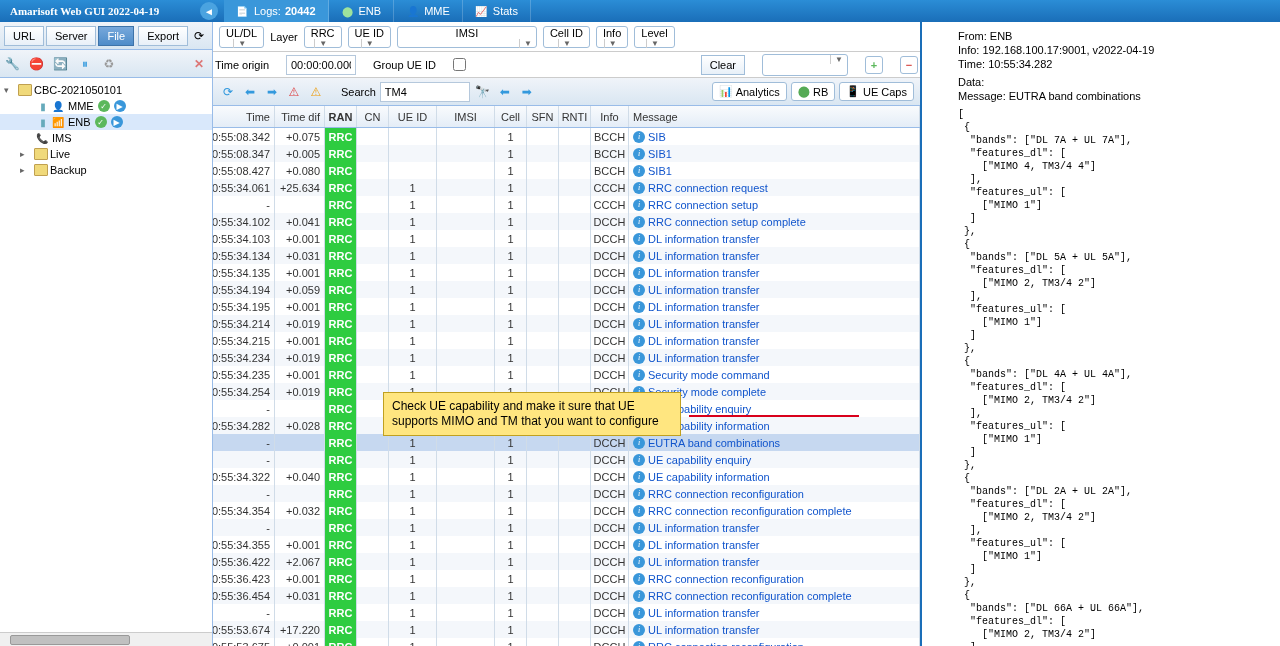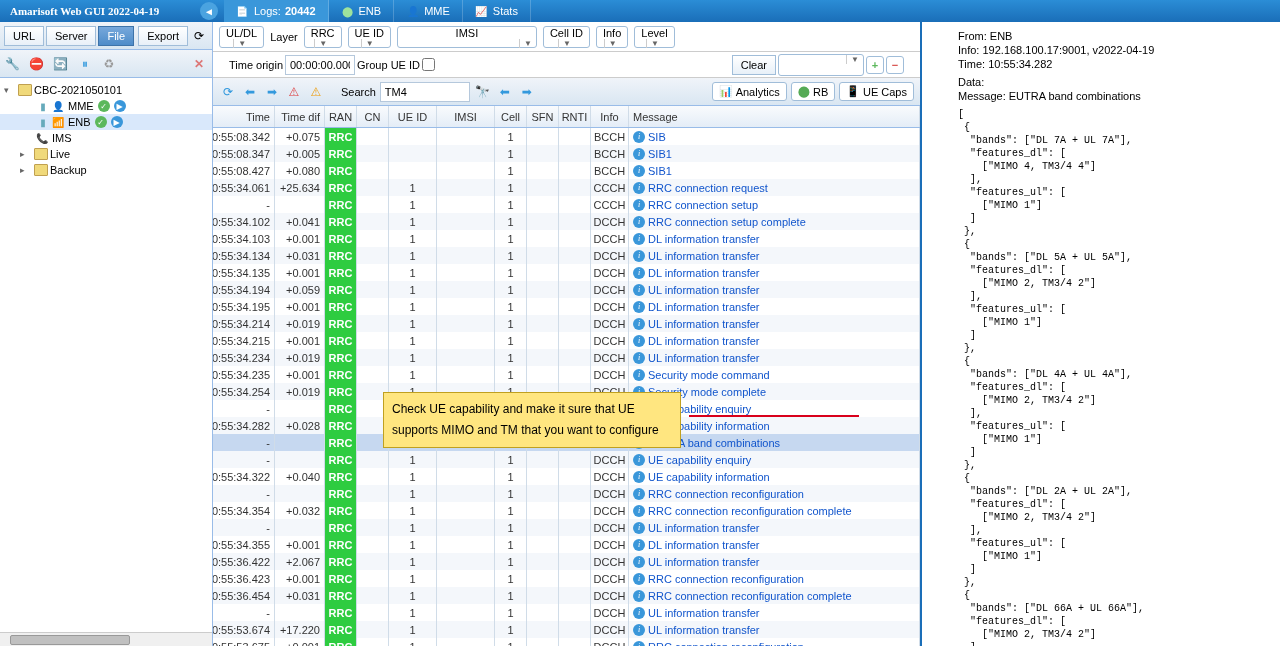--- a/index.html
+++ b/index.html
@@ -30,47 +30,47 @@
 .tree-node-icon { width: 14px; height: 12px; display: inline-flex; align-items: center; justify-content: center; font-size: 10px; }
 .badge-sm { display: inline-flex; width: 12px; height: 12px; border-radius: 50%; align-items: center; justify-content: center; font-size: 8px; color: #fff; margin-left: 2px; }
 .badge-green { background: #5cb85c; }
 .badge-blue { background: #3a97da; }
 .center-panel { flex: 1; display: flex; flex-direction: column; border-right: 2px solid #1a6eb8; overflow: hidden; }
 .filter-row { height: 30px; background: #fff; border-bottom: 1px solid #ccc; display: flex; align-items: center; padding: 0 6px; gap: 6px; }
 .filter-btn { display: flex; align-items: center; border: 1px solid #a0bdd9; border-radius: 3px; background: #fff; height: 22px; cursor: pointer; flex-direction: column; }
 .filter-btn span.lbl { padding: 0 6px; }
 .filter-btn .dd { border-left: 1px solid #ccc; padding: 0 4px; color: #666; font-size: 8px; }
 .filter-wide { flex: 0 0 auto; }
-.filter-row2 { height: 26px; background: #fff; border-bottom: 1px solid #ccc; display: flex; align-items: center; padding: 0 16px; gap: 2px; font-size: 11px; }
+.filter-row2 { height: 26px; background: #fff; border-bottom: 1px solid #ccc; display: flex; align-items: center; padding: 0 2px; gap: 17px; font-size: 11px; }
 .txtfield { border: 1px solid #b5c8dc; height: 20px; padding: 0 4px; }
 .filter-row3 { height: 28px; background: linear-gradient(#f0f4f9, #d9e6f2); border-bottom: 1px solid #99bce8; display: flex; align-items: center; padding: 0 6px; gap: 4px; }
 .pill-btn { display: flex; align-items: center; gap: 3px; padding: 2px 6px; border: 1px solid #a0bdd9; border-radius: 3px; background: #fff; cursor: pointer; font-size: 10px; }
 .table-wrap { flex: 1; overflow: hidden; display: flex; flex-direction: column; position: relative; }
 .thead { height: 22px; display: flex; background: linear-gradient(#f9fbfd, #e4edf7); border-bottom: 1px solid #99bce8; font-size: 10px; color: #333; }
 .th, .td { border-right: 1px solid #d0dce8; display: flex; align-items: center; justify-content: center; overflow: hidden; white-space: nowrap; }
 .th { font-weight: normal; }
 .c-time { width: 62px; justify-content: flex-end; padding-right: 4px; }
 .c-diff { width: 50px; justify-content: flex-end; padding-right: 4px; }
-.c-ran { width: 32px; }
+.c-ran { width: 32px; font-weight: bold; }
 .c-cn { width: 32px; }
 .c-ueid { width: 48px; }
 .c-imsi { width: 58px; }
 .c-cell { width: 32px; }
 .c-sfn { width: 32px; }
 .c-rnti { width: 32px; }
 .c-info { width: 38px; }
 .c-msg { flex: 1; justify-content: flex-start; padding-left: 4px; }
 .tbody { flex: 1; overflow-y: scroll; overflow-x: hidden; }
 .tr { height: 17px; display: flex; font-size: 10px; color: #333; }
 .tr:nth-child(even) { background: #f4f7fb; }
 .tr.selected { background: #c6d8f0 !important; }
 .td.ran-rrc { background: #2ecc40; color: #fff; font-weight: bold; }
 .info-i { display: inline-flex; width: 12px; height: 12px; border-radius: 50%; background: #3a97da; color: #fff; align-items: center; justify-content: center; font-size: 8px; margin-right: 3px; font-style: italic; font-family: serif; }
 .msg-link { color: #15c; }
-.callout { position: absolute; left: 170px; top: 286px; width: 298px; background: #ffe680; border: 1px solid #c0a020; padding: 6px 8px; font-size: 12px; line-height: 21px; z-index: 10; }
+.callout { position: absolute; left: 170px; top: 286px; width: 298px; background: #ffe680; border: 1px solid #c0a020; padding: 6px 8px; font-size: 12px; line-height: 15px; z-index: 10; }
 .underline-red { position: absolute; left: 476px; top: 309px; width: 170px; height: 2px; background: #d9001b; z-index: 9; }
 .right-panel { width: 330px; padding: 8px 8px; font-size: 11px; overflow-y: scroll; background: #fff; margin-left: 28px; }
 .rp-line { margin-bottom: 2px; }
 .rp-data { font-family: "Courier New", monospace; font-size: 10px; white-space: pre; line-height: 13px; margin-top: 6px; }
 .plus-btn { width: 18px; height: 18px; background: #fff; border: 1px solid #a0bdd9; border-radius: 3px; display: inline-flex; align-items: center; justify-content: center; color: #5cb85c; font-weight: bold; cursor: pointer; }
 .minus-btn { width: 18px; height: 18px; background: #fff; border: 1px solid #a0bdd9; border-radius: 3px; display: inline-flex; align-items: center; justify-content: center; color: #d9534f; font-weight: bold; cursor: pointer; }
 .bottom-scroll { height: 14px; background: #f0f0f0; border-top: 1px solid #ccc; display: flex; align-items: center; }
 .bottom-scroll .thumb { width: 120px; height: 10px; background: #c0c0c0; border: 1px solid #999; border-radius: 2px; margin-left: 10px; }
 </style>
 </head>

